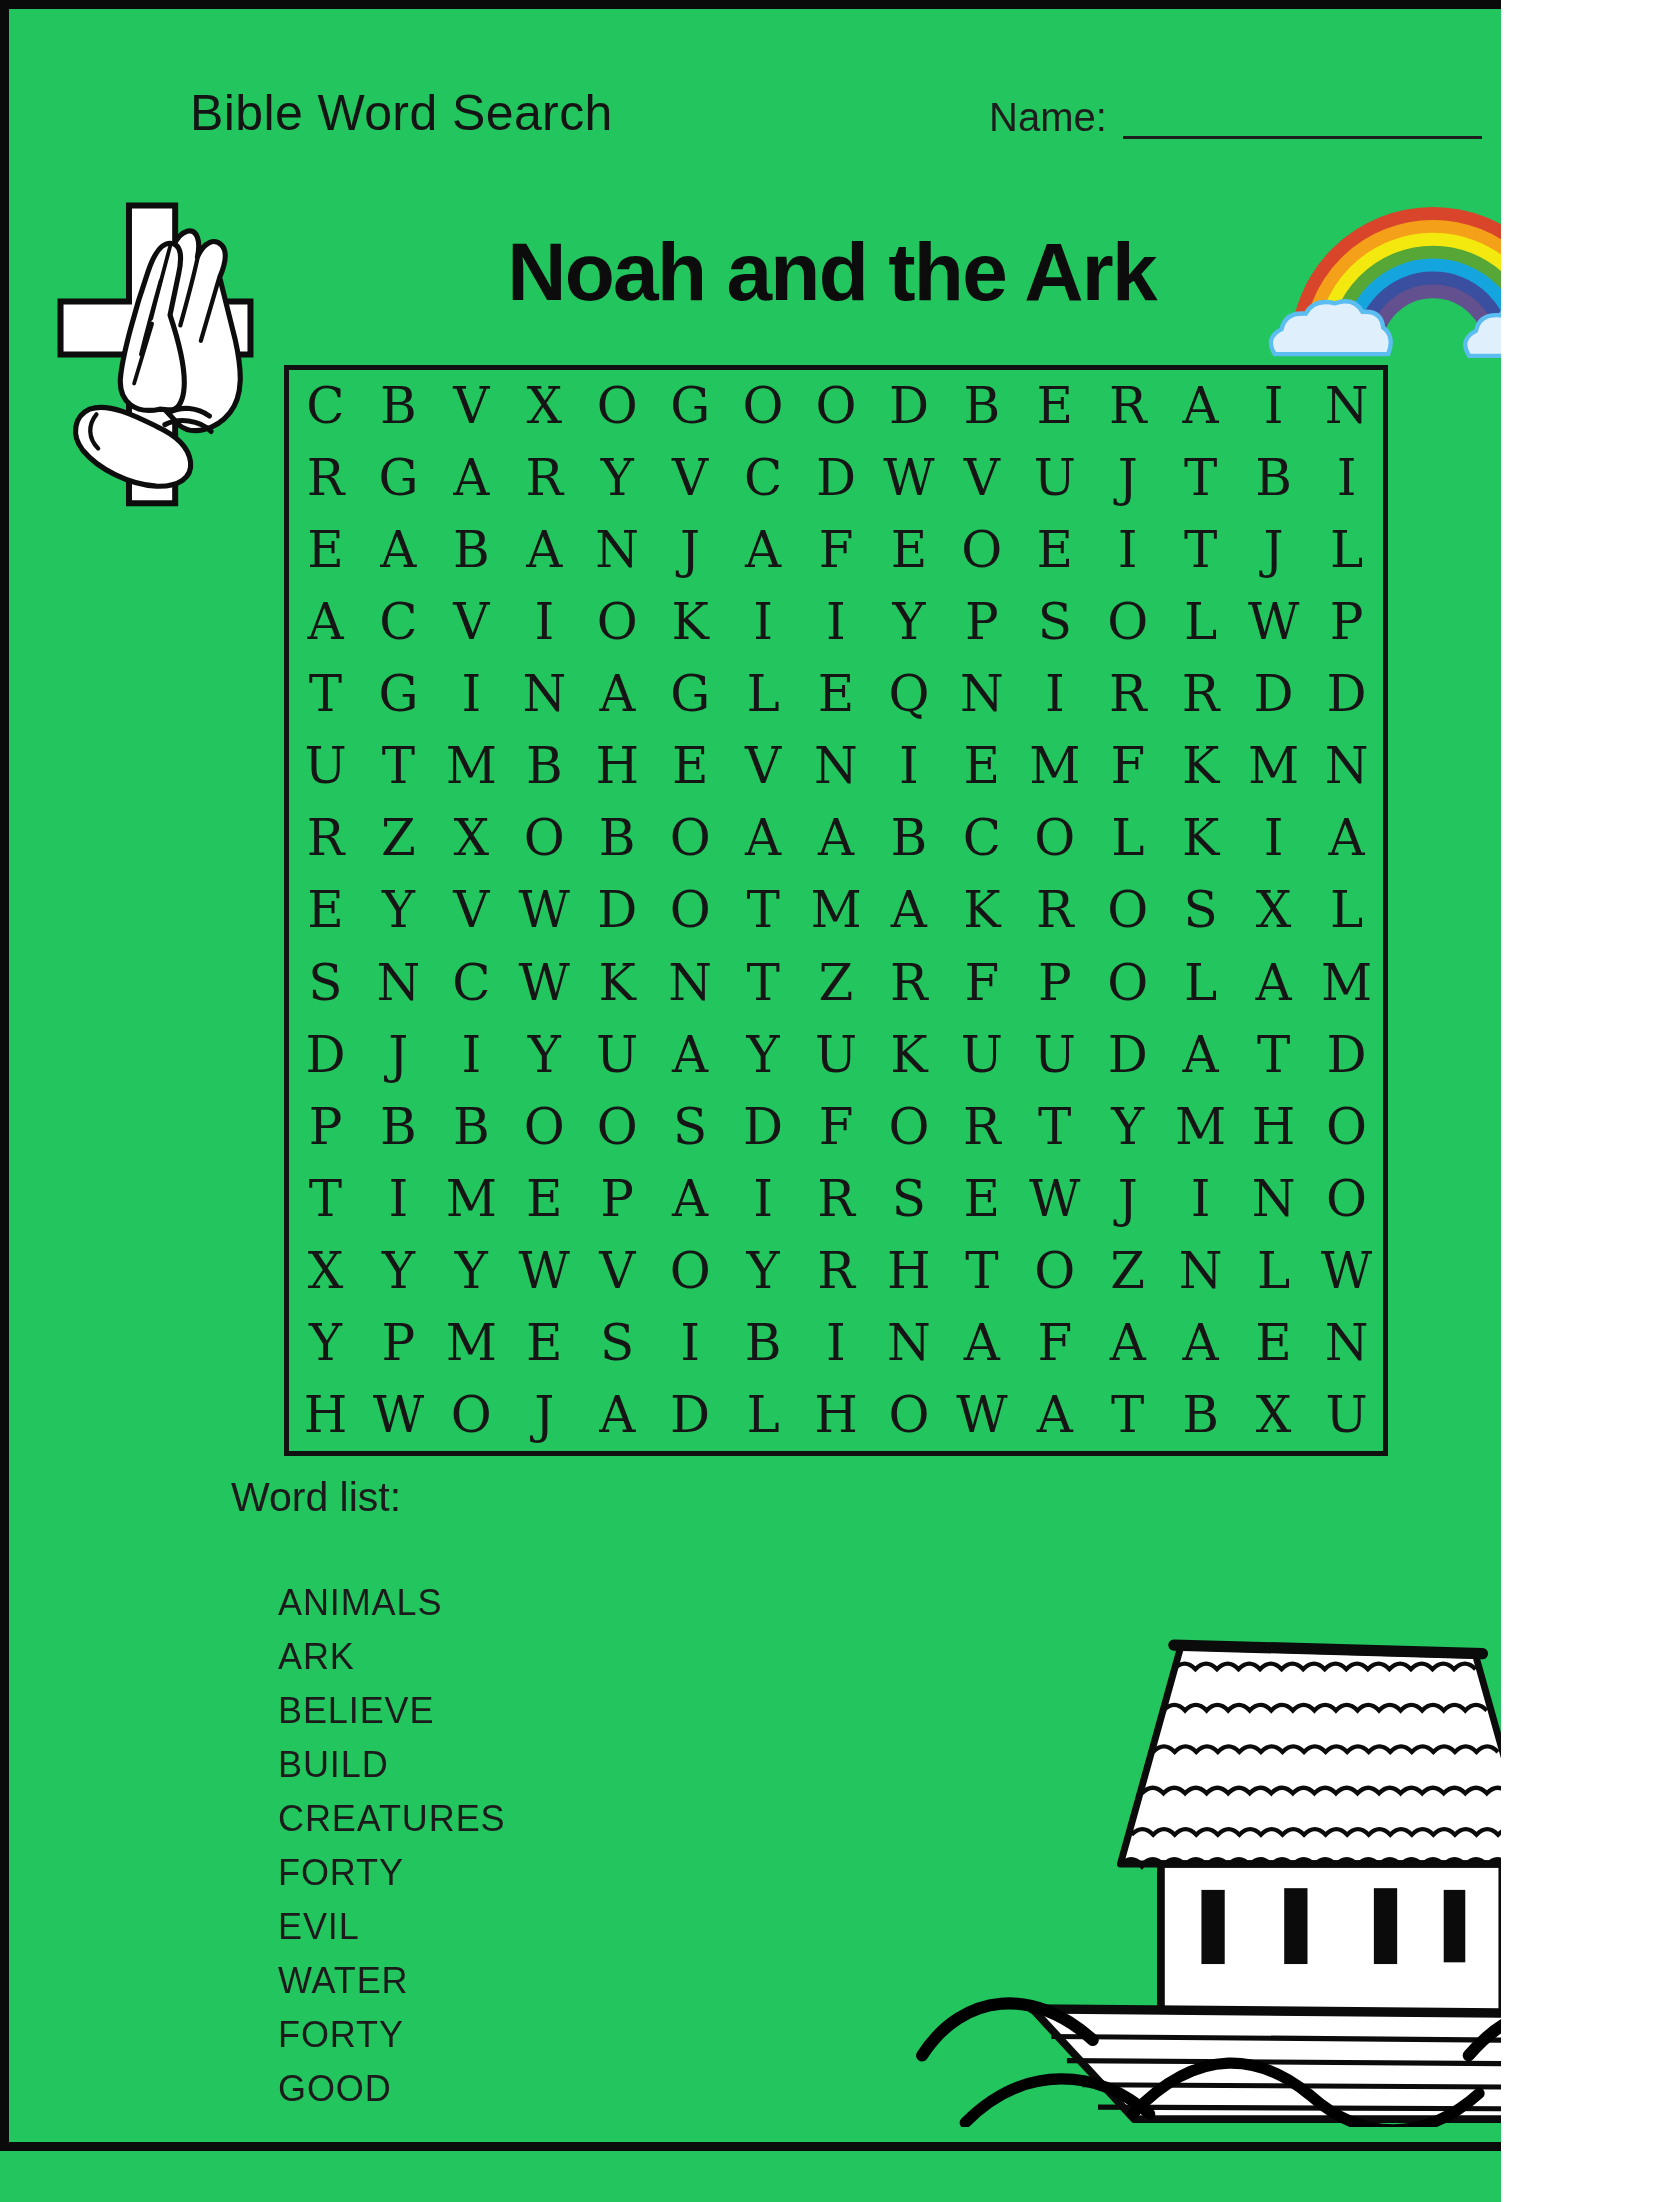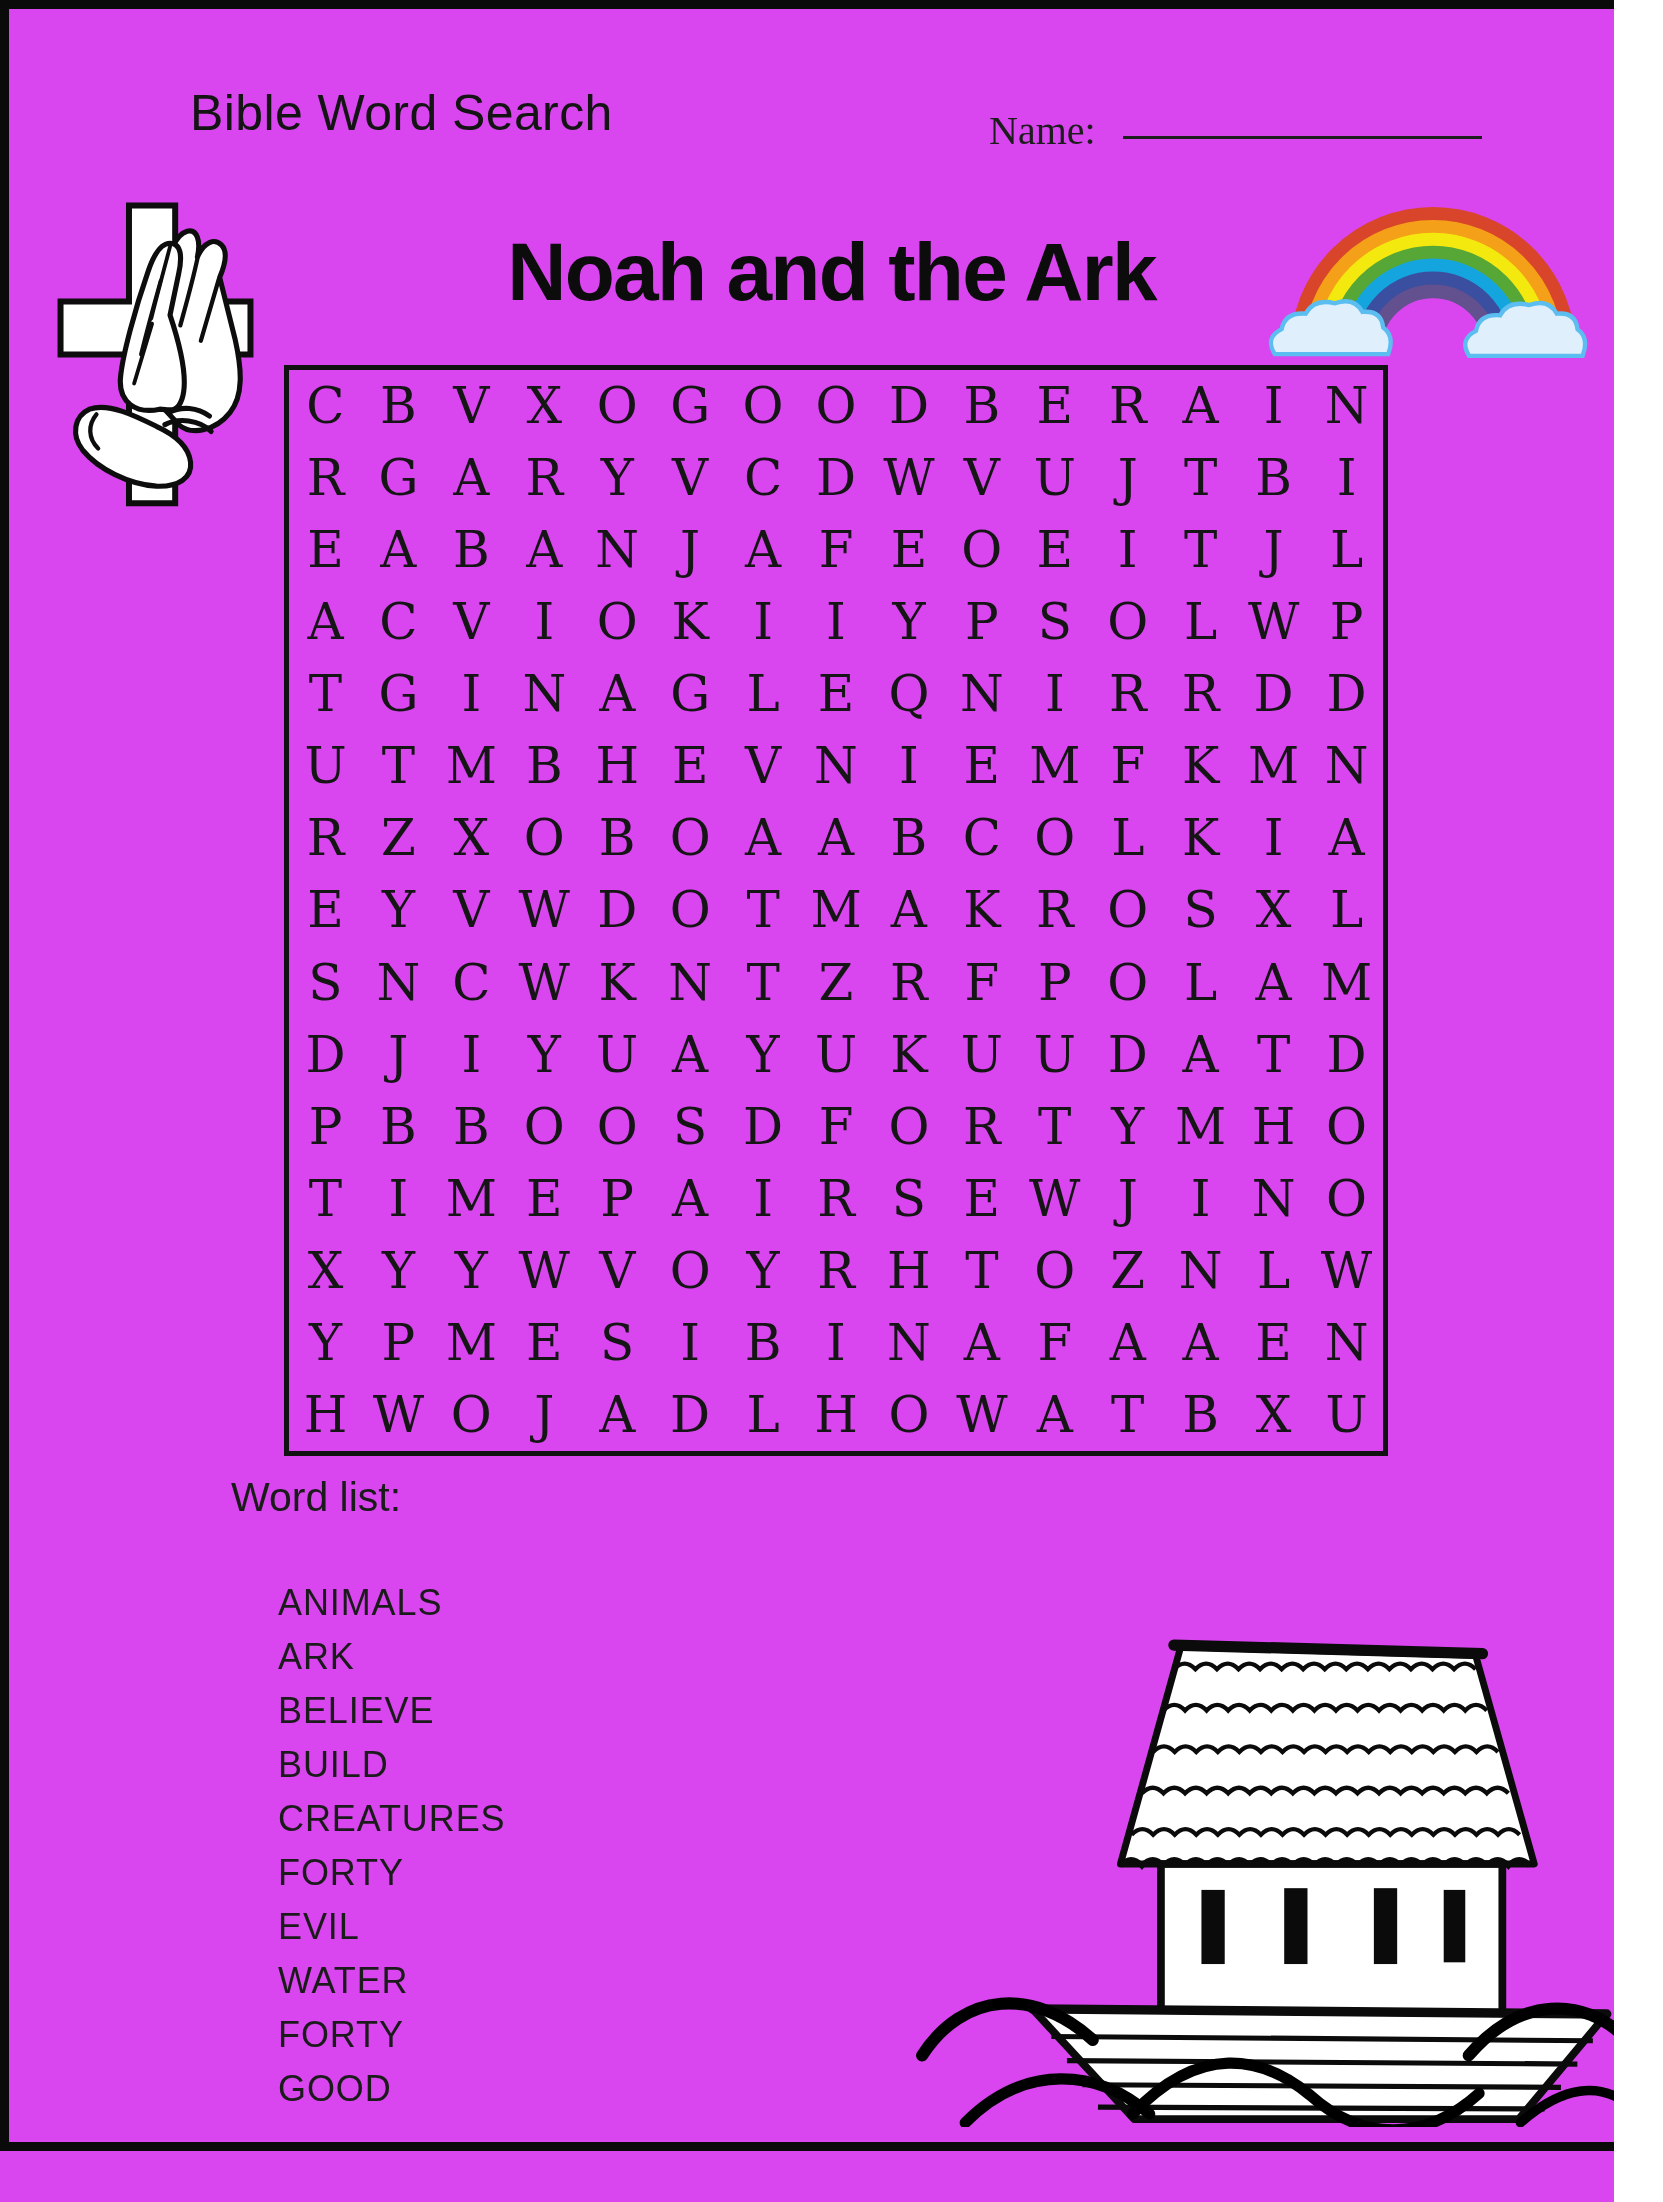--- a/index.html
+++ b/index.html
@@ -1,28 +1,28 @@
 <!DOCTYPE html>
 <html style="font-size:13.8px"><head>
 <meta charset="utf-8">
 <style>
   html,body { margin:0; padding:0; background:#ffffff; }
   .page {
-    position:relative; width:1614px; height:2203px; background:#d946ef;
+    position:relative; width:1501px; height:2203px; background:#22c55e;
     font-family:"Liberation Sans", sans-serif; overflow:hidden;
   }
   .frame {
     position:absolute; left:0; top:0; width:1663px; height:2151px;
     border:9.5px solid #0a0a0a; box-sizing:border-box;
   }
   .header-title {
     position:absolute; left:190px; top:84px;
     font-size:50px; color:#141414; letter-spacing:0.4px;
   }
-  .name-row { position:absolute; left:989px; top:107px;font-family:Liberation Serif, serif; }
+  .name-row { position:absolute; left:989px; top:95px; }
   .name-label { font-size:40px; color:#1d1d1d; }
   .name-line {
     position:absolute; left:1123px; top:102px; width:359px; height:34px;
     border-bottom:3.4px solid #1e1e1e;
   }
   .puzzle-title {
     position:absolute; left:0; top:225px; width:1663px; text-align:center;
     font-size:82px; font-weight:bold; color:#0c0c0c; letter-spacing:-1.7px;
   }
   .hands-wrap { position:absolute; left:40px; top:193px; }

